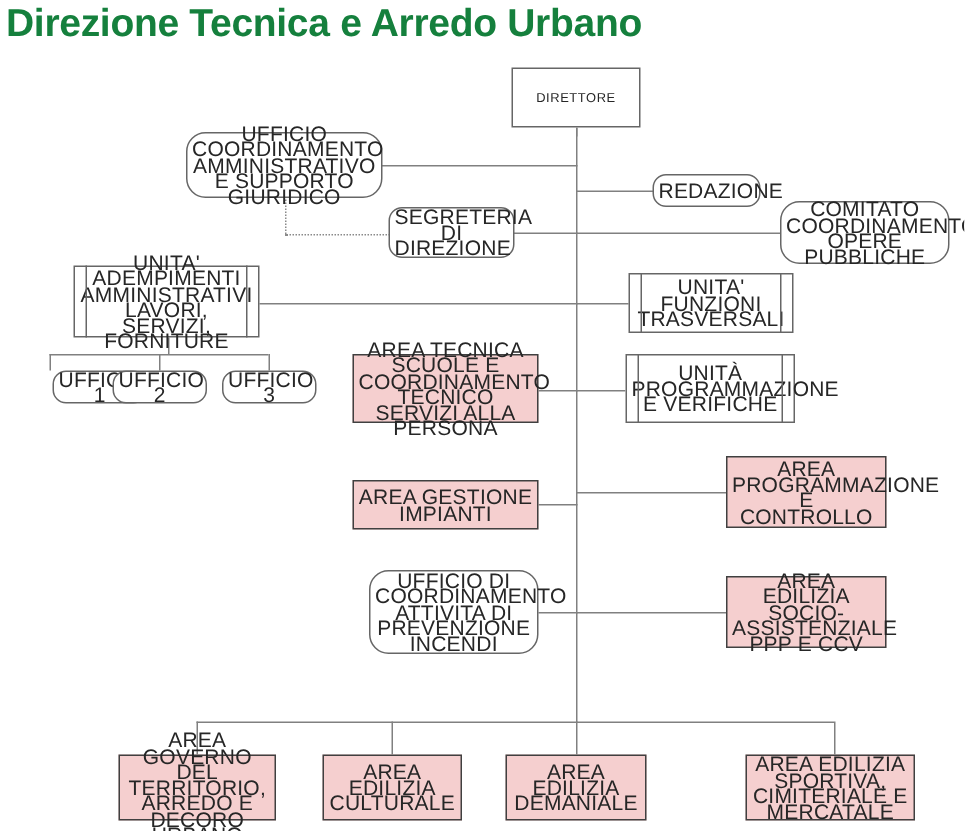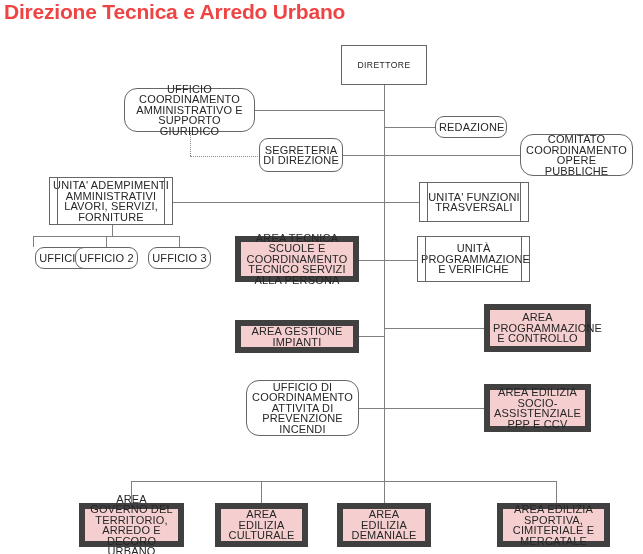--- a/index.html
+++ b/index.html
@@ -14,23 +14,23 @@
     position: relative;
     width: 643px;
     height: 554px;
     background: #ffffff;
     overflow: hidden;
   }
   #page-title {
     position: absolute;
     left: 4px;
     top: 0px;
-    font-size: 21px;
+    font-size: 26px;
     font-weight: bold;
-    color: #ef4444;
+    color: #15803d;
     letter-spacing: -0.2px;
     white-space: nowrap;
   }
 
   
   .line {
     position: absolute;
     background: #808080;
   }
   .line.h { height: 1px; }
@@ -47,35 +47,35 @@
   }
 
   
   .node {
     position: absolute;
     box-sizing: border-box;
     display: flex;
     align-items: center;
     justify-content: center;
     text-align: center;
-    font-size: 11px;
+    font-size: 14px;
     line-height: 10.5px;
     color: #262626;
     letter-spacing: 0.15px;
     background: #ffffff;
     border: 1px solid #666666;
     padding: 1px 3px;
   }
   .node .txt { display: block; width: 100%; }
   .node.rect { border-radius: 0; }
   .node.round { border-radius: 13px; }
   .node.round-sm { border-radius: 9px; }
   .node.pink {
     background: #f5cfcf;
-    border: 6px solid #404040;
+    border: 1px solid #404040;
     color: #262626;
   }
   .node.big-title { font-size: 8.6px; letter-spacing: 0.4px; }
 
   
   .node.process::before,
   .node.process::after {
     content: "";
     position: absolute;
     top: -1px;

